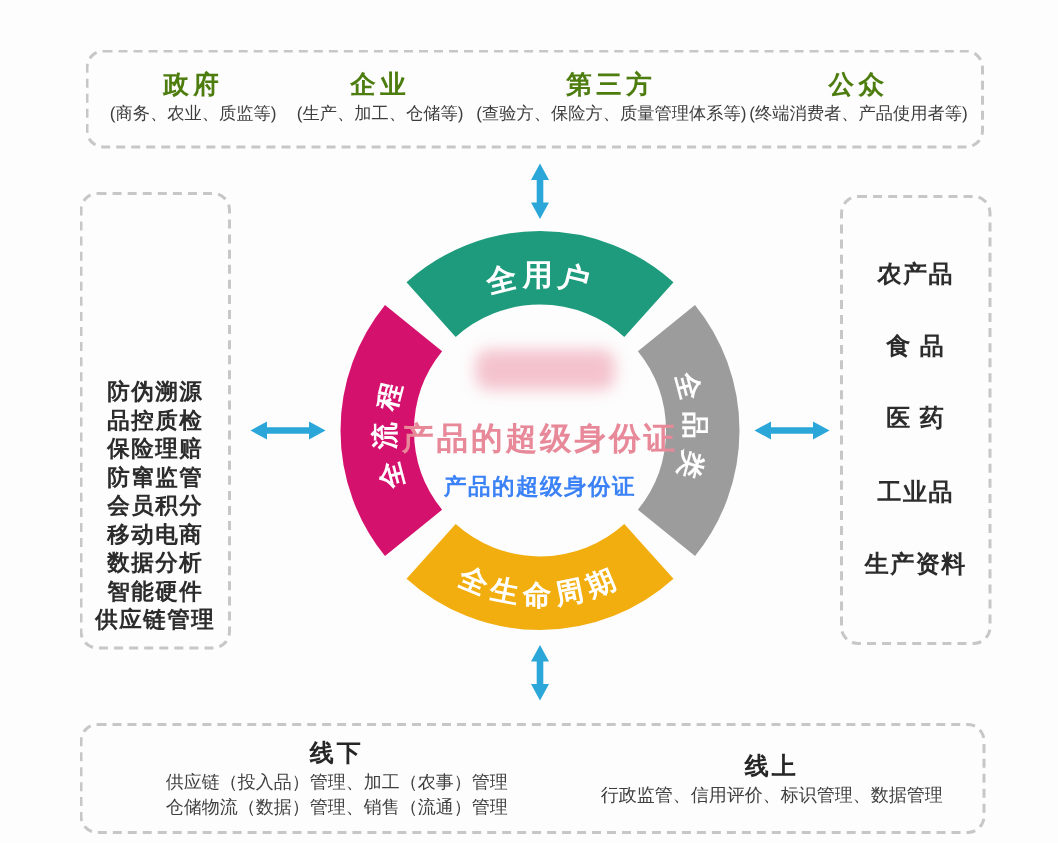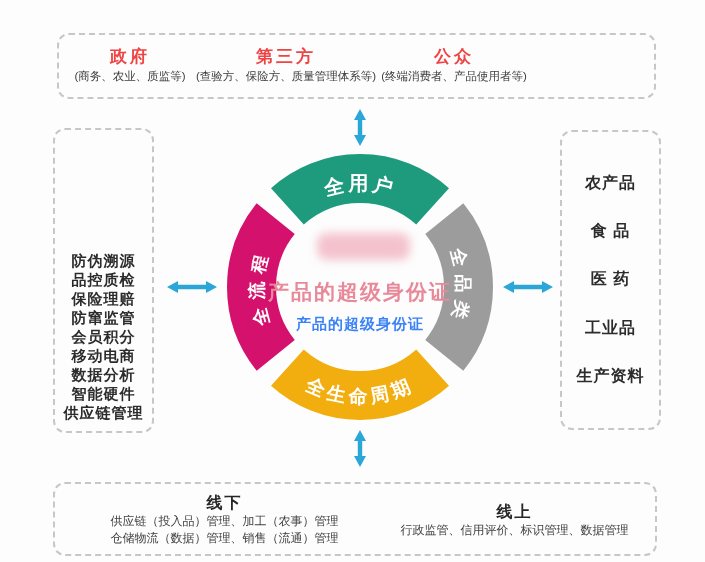--- a/index.html
+++ b/index.html
@@ -10,21 +10,21 @@
     background:#fdfdfd; overflow:hidden;
   }
   .dashed-box {
     position:absolute; border:2px dashed #c7c7c7; border-radius:12px;
     background:transparent;
   }
   
   .top-box { left:57px; top:33px; width:599px; height:66px;
     display:flex; align-items:center; padding:6px 8px 8px; }
   .top-group { display:flex; flex-direction:column; align-items:center; justify-content:center; }
-  .top-group .g-title { font-size:17px; font-weight:bold; color:#ef4444; letter-spacing:3px; line-height:22px; }
+  .top-group .g-title { font-size:17px; font-weight:bold; color:#4d7c0f; letter-spacing:3px; line-height:22px; }
   .top-group .g-sub { font-size:11.5px; color:#3d3d3d; white-space:nowrap; line-height:16px; }
   
   .left-box { left:53px; top:128px; width:101px; height:305px;
     display:flex; flex-direction:column; justify-content:flex-end; align-items:center; padding:8px 2px; }
   .left-box .item { font-size:15px; font-weight:bold; color:#2c2c2c; letter-spacing:1px; white-space:nowrap; }
   .right-box { left:560px; top:130px; width:101px; height:300px;
     display:flex; flex-direction:column; justify-content:space-evenly; align-items:center; padding:14px 2px; }
   .right-box .item { font-size:16px; font-weight:bold; color:#2c2c2c; letter-spacing:1px; white-space:nowrap; }
   
   .bottom-box { left:53px; top:482px; width:604px; height:74px;
@@ -56,20 +56,24 @@
 </style>
 </head>
 <body>
 
 <div class="canvas">
 
   <div class="dashed-box top-box">
     <div class="top-group" style="width:126px">
       <div class="g-title">政府</div>
       <div class="g-sub">(商务、农业、质监等)</div>
+    </div>
+    <div class="top-group" style="width:128px">
+      <div class="g-title">企业</div>
+      <div class="g-sub">(生产、加工、仓储等)</div>
     </div>
     <div class="top-group" style="width:186px">
       <div class="g-title">第三方</div>
       <div class="g-sub">(查验方、保险方、质量管理体系等)</div>
     </div>
     <div class="top-group" style="width:150px">
       <div class="g-title">公众</div>
       <div class="g-sub">(终端消费者、产品使用者等)</div>
     </div>
   </div>

